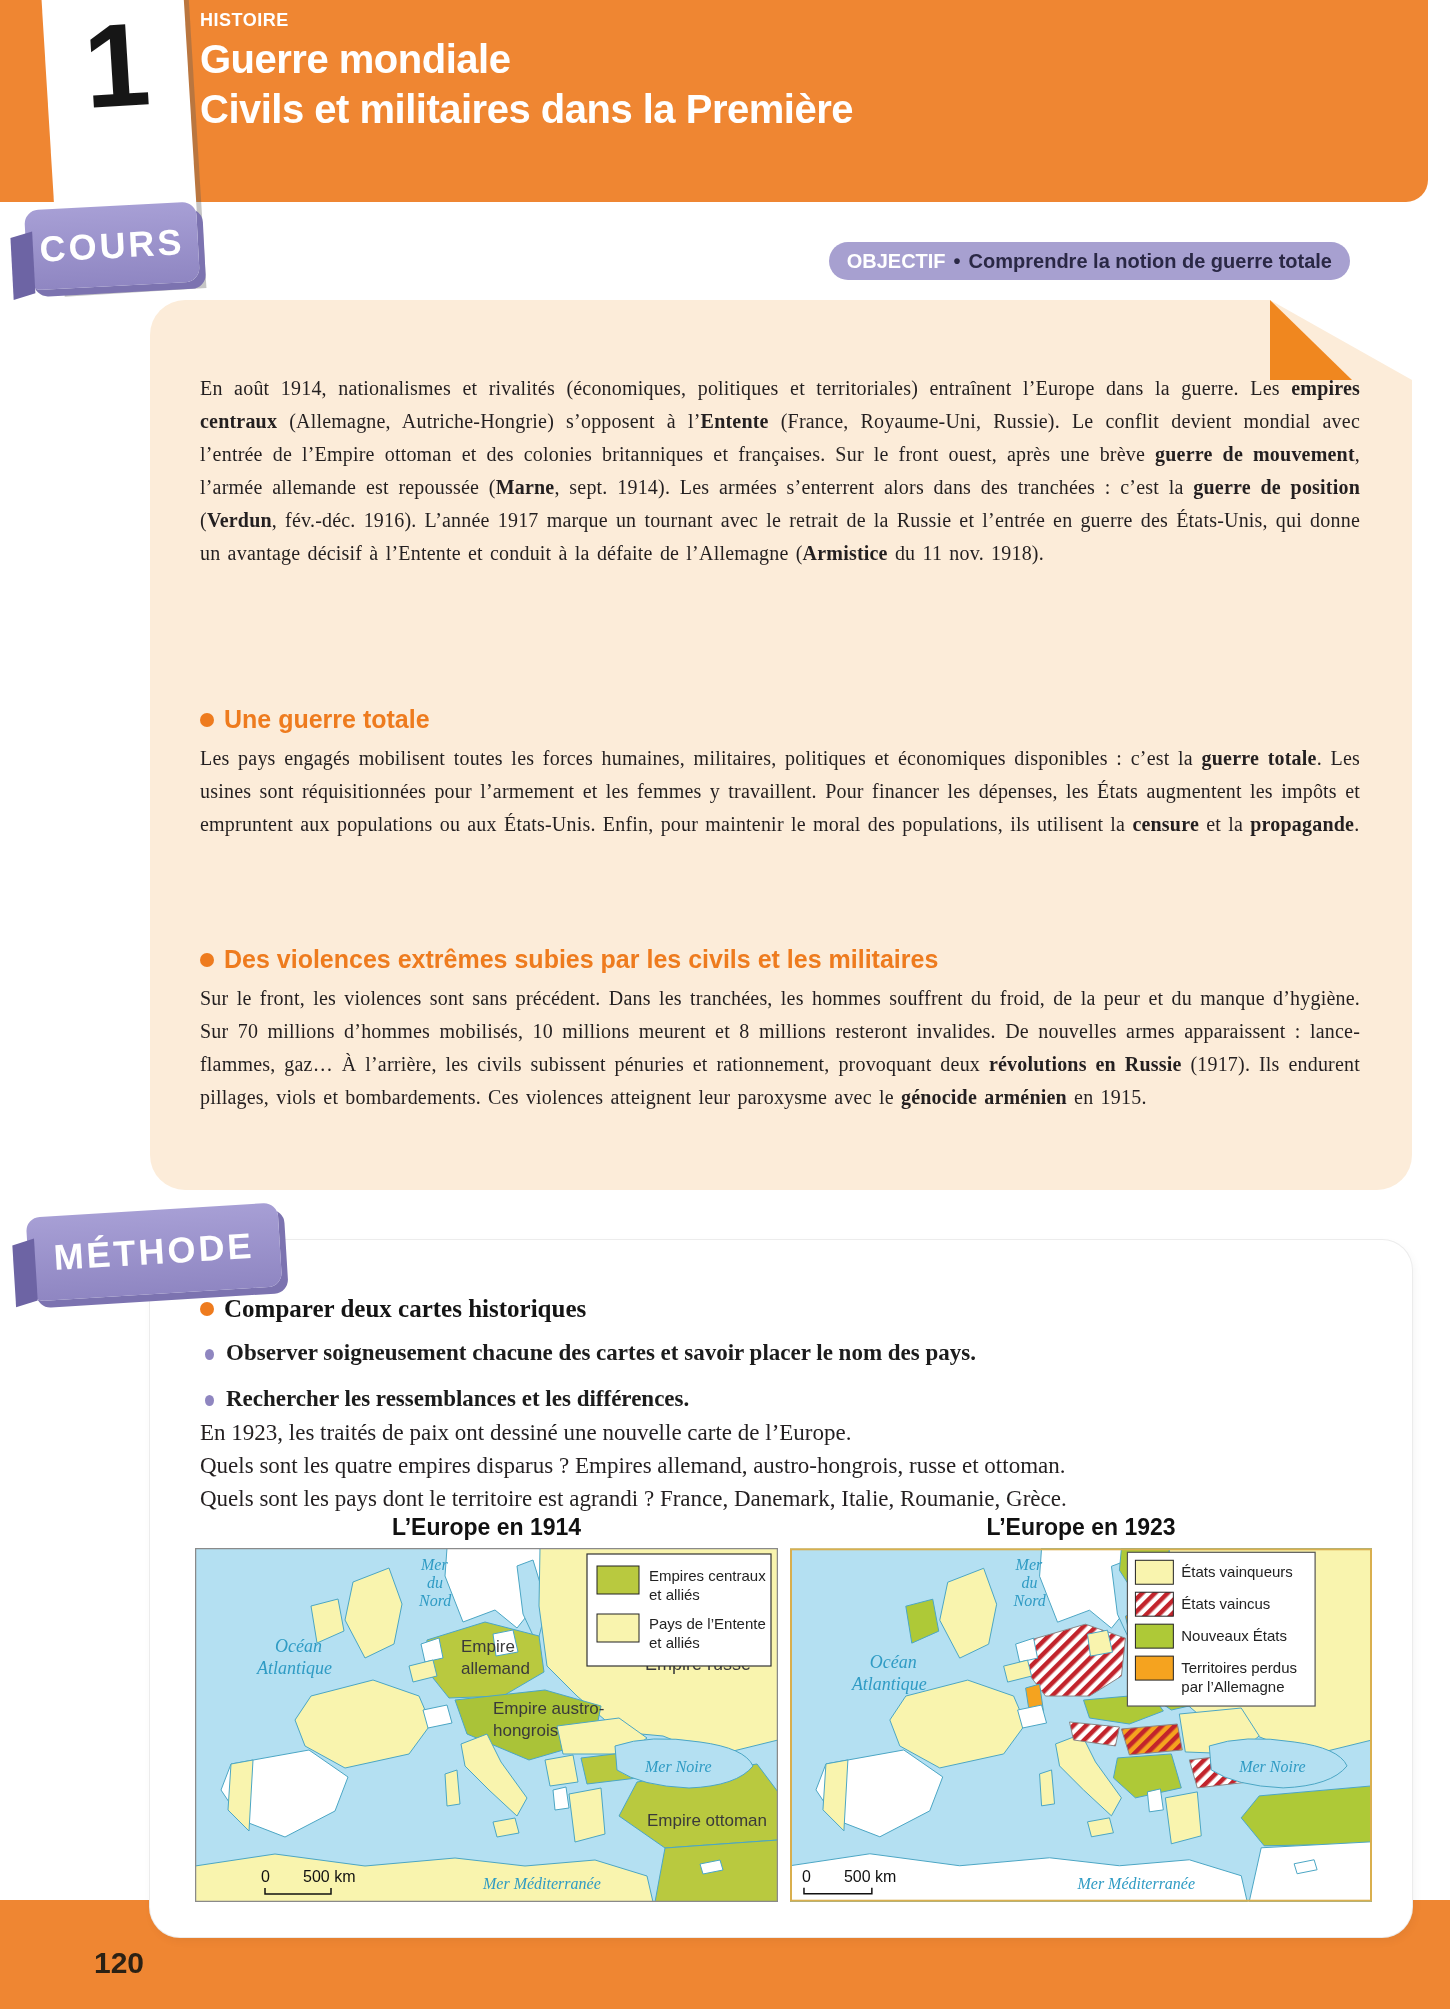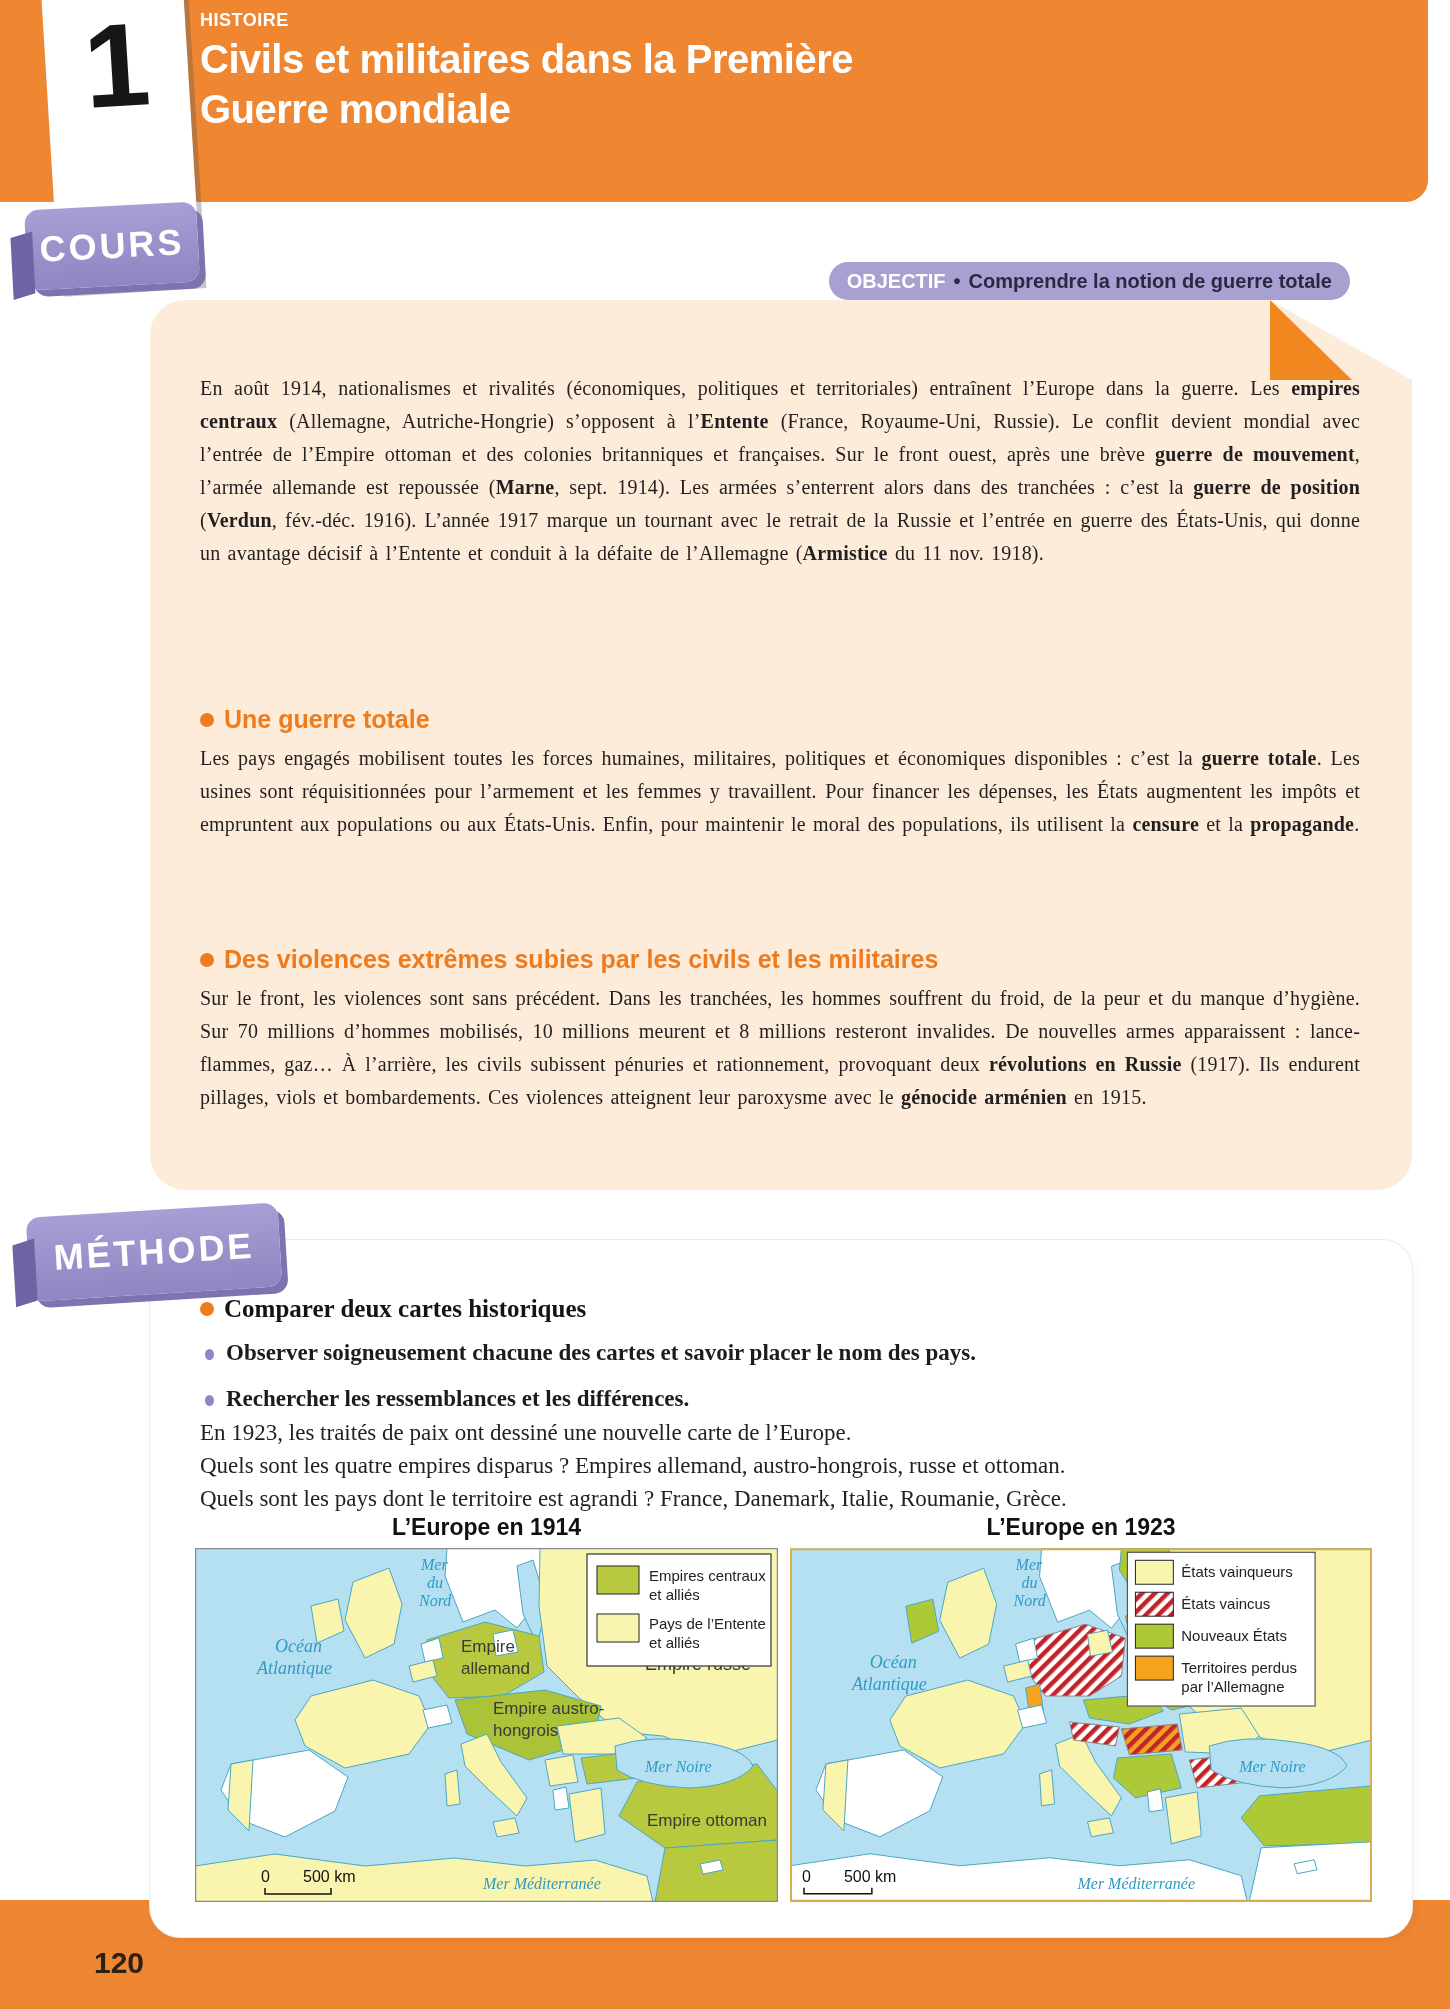--- a/index.html
+++ b/index.html
@@ -8,21 +8,21 @@
 
   
   .header-band{position:absolute;left:0;top:0;right:22px;height:202px;background:#ef8632;
                border-bottom-right-radius:22px;z-index:1;}
   .subject{position:absolute;left:200px;top:10px;color:#fff;font-weight:bold;font-size:18px;letter-spacing:.5px;}
   .chapter-title{position:absolute;left:200px;top:34px;color:#fff;font-weight:bold;font-size:40px;line-height:50px;letter-spacing:-.5px;}
   .chapter-tab{position:absolute;left:50px;top:-14px;width:142px;height:300px;background:#ffffff;
                transform:rotate(-3.5deg);box-shadow:5px 7px 0 rgba(90,90,90,.35);z-index:2;}
   .chapter-num{margin-top:20px;text-align:center;font-size:118px;font-weight:bold;color:#161616;line-height:1;}
   .objective-badge{position:absolute;top:242px;right:100px;height:38px;background:#a7a0d0;border-radius:19px;
-                   display:flex;align-items:center;padding:0 18px;z-index:2;font-size:20px;white-space:nowrap;margin-top:20px;}
+                   display:flex;align-items:center;padding:0 18px;z-index:2;font-size:20px;white-space:nowrap;}
   .obj-label{color:#ffffff;font-weight:bold;}
   .obj-sep{color:#2a2845;margin:0 8px;font-weight:bold;}
   .obj-text{color:#2a2845;font-weight:bold;}
 
   
   .ptab{position:absolute;background:linear-gradient(#a79fd5,#8f86c2);border-radius:14px;
         display:flex;align-items:center;justify-content:center;color:#fff;font-weight:bold;
         font-size:36px;letter-spacing:3px;box-shadow:6px 7px 0 #7c73b0;z-index:3;}
   .ptab::before{content:"";position:absolute;left:-15px;top:24px;width:22px;height:62px;background:#6d64a4;
         transform:skewY(-14deg);z-index:-1;}
@@ -68,22 +68,22 @@
   .page-num{position:absolute;left:94px;top:1946px;font-weight:bold;font-size:30px;color:#2b2114;z-index:2;}
 </style>
 </head>
 <body>
 
 <div class="page">
 
   <div class="header-band">
     <div class="subject">HISTOIRE</div>
     <div class="chapter-title">
+      <div>Guerre mondiale</div>
       <div>Civils et militaires dans la Première</div>
-      <div>Guerre mondiale</div>
     </div>
   </div>
   <div class="chapter-tab">
     <div class="chapter-num">1</div>
   </div>
   <div class="objective-badge">
     <span class="obj-label">OBJECTIF</span>
     <span class="obj-sep">•</span>
     <span class="obj-text">Comprendre la notion de guerre totale</span>
   </div>

